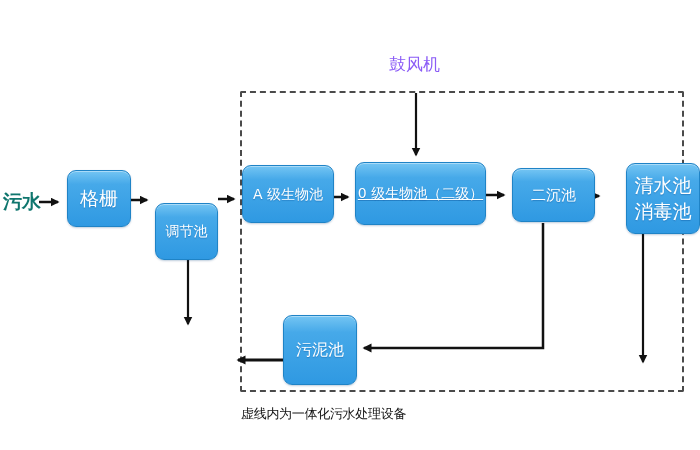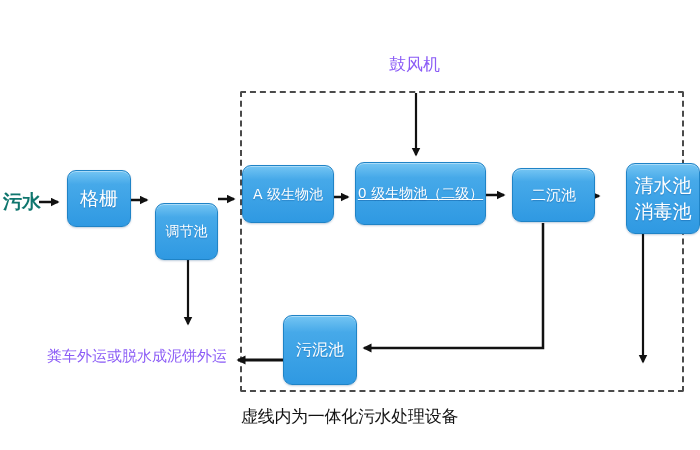--- a/index.html
+++ b/index.html
@@ -64,18 +64,17 @@
 
   <div class="node" style="left:606px;top:163px;width:74px;height:71px;font-size:19px;margin-left:20px;">清水池
 消毒池</div>
 
   <div class="node" style="left:283px;top:315px;width:74px;height:70px;font-size:16px;">污泥池</div>
 
   <span class="lbl lbl-black" style="left:3px;top:189px;font-size:19px;">污水</span>
 
   <span class="lbl lbl-blue" style="left:389px;top:53px;font-size:17px;">鼓风机</span>
 
-  <span class="lbl lbl-blue" style="left:47px;top:347px;font-size:15px;">粪车外运或脱水成泥饼外运</span>
 
 
-  <span class="lbl lbl-note" style="left:241px;top:405px;font-size:17px;letter-spacing:-0.3px;">虚线内为一体化污水处理设备</span>
+  <span class="lbl lbl-note" style="left:241px;top:405px;font-size:13px;letter-spacing:-0.3px;">虚线内为一体化污水处理设备</span>
 
 </div>
 
 </body></html>

